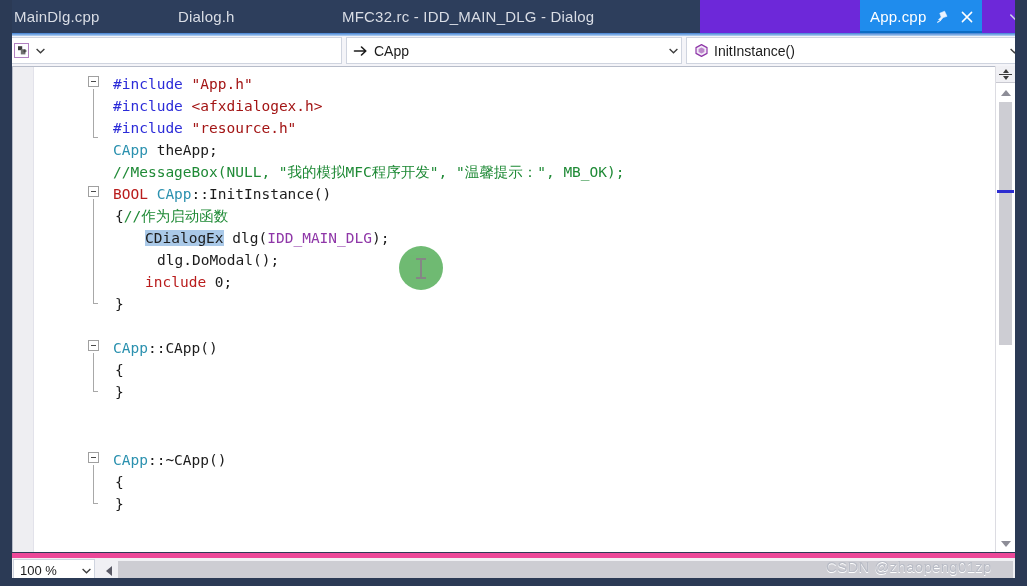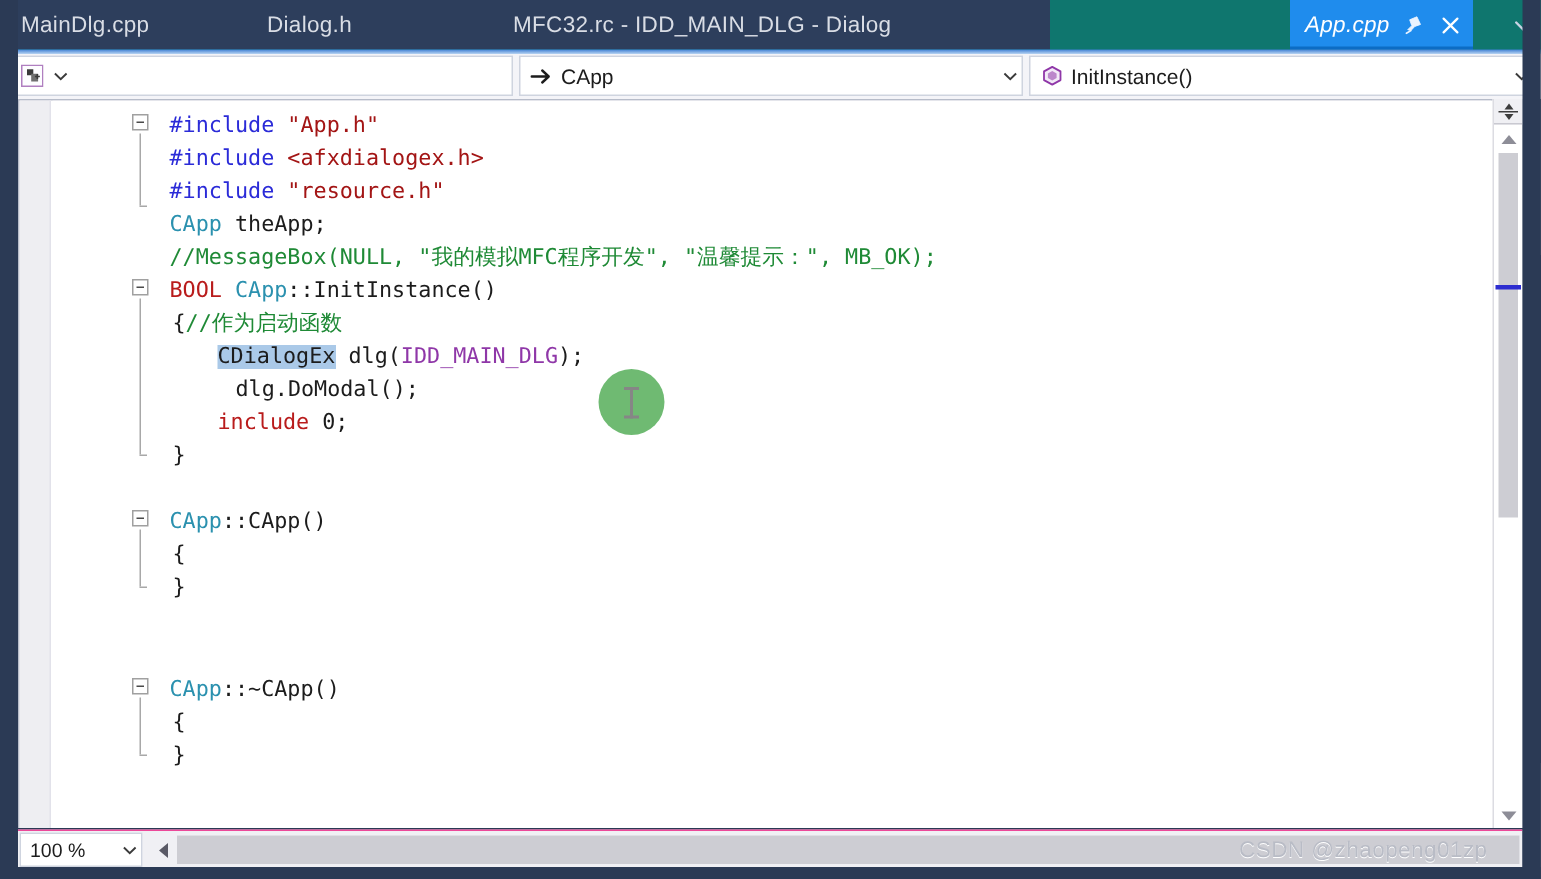--- a/index.html
+++ b/index.html
@@ -20,21 +20,21 @@
     background: #2b3a55;
     box-sizing: border-box;
   }
 
   
   .tabstrip {
     position: absolute;
     left: 0; top: 0;
     width: 1027px;
     height: 36px;
-    background: #0f766e;
+    background: #6d28d9;
   }
   .tabstrip-bg-left {
     position: absolute;
     left: 0; top: 0;
     width: 700px;
     height: 33px;
     background: #2d3e5c;
   }
   .tab {
     position: absolute;
@@ -48,21 +48,21 @@
     letter-spacing: 0.2px;
   }
   .tab-inactive { background: transparent; }
   .tab-active {
     background: #1f8ced;
     color: #ffffff;
     padding: 0 6px 0 10px;
     height: 33px;
     box-shadow: inset 0 -2px 0 #0c6cc4;
   }
-  .tab-active .tab-label { color: #ffffff; font-style: italic; }
+  .tab-active .tab-label { color: #ffffff; }
   .tab-icon-btn {
     display: inline-flex;
     align-items: center;
     justify-content: center;
     width: 18px;
     height: 20px;
     margin-left: 7px;
     color: #eaf3ff;
   }
   .tabs-overflow {
@@ -308,21 +308,21 @@
     background: #2d2dd0;
   }
 
   
   .bottombar {
     position: absolute;
     left: 12px; top: 553px;
     width: 1003px;
     height: 25px;
     background: #f0f0f4;
-    border-top: 1px solid #ec4899;
+    border-top: 5px solid #ec4899;
     box-sizing: border-box;
     display: flex;
     align-items: center;
   }
   .zoom-combo {
     position: absolute;
     left: 1px; top: 1px;
     width: 82px; height: 23px;
     background: #ffffff;
     border: 1px solid #cfd4df;

